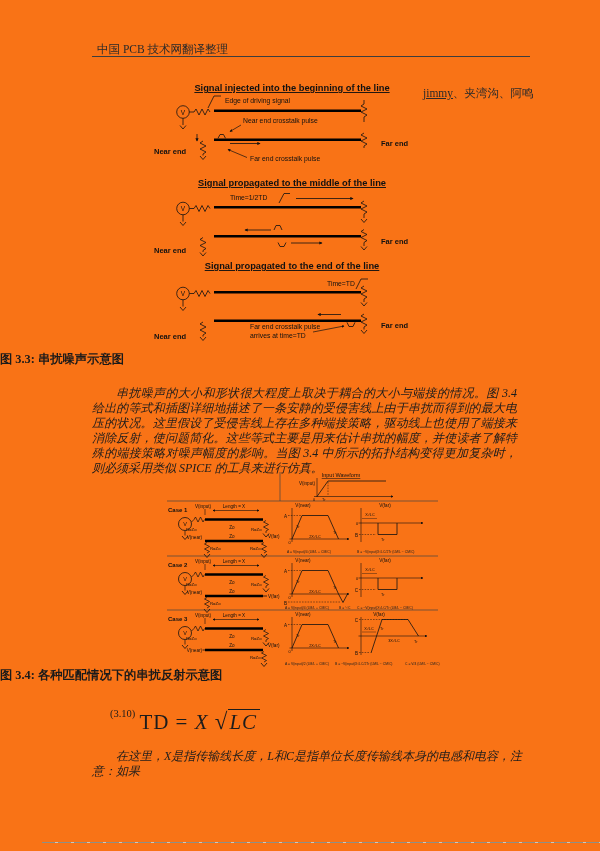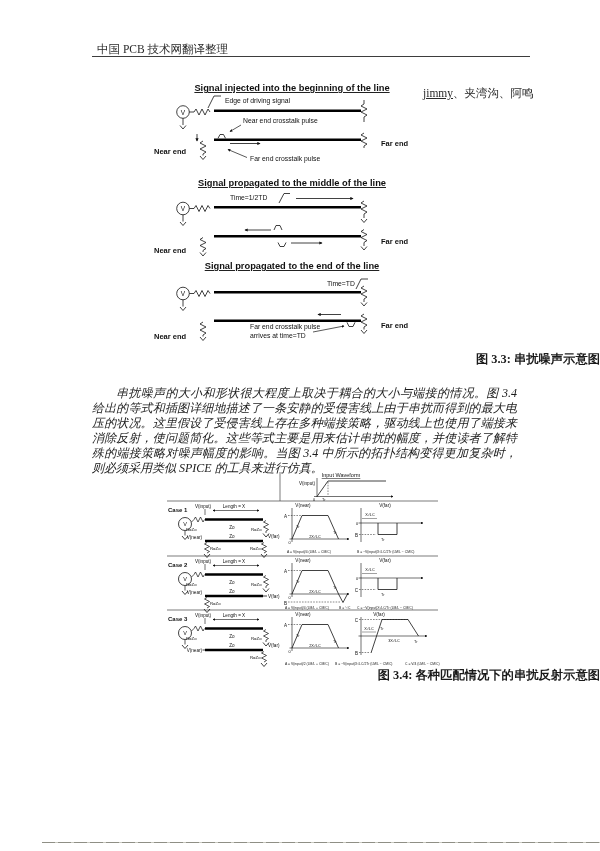--- a/index.html
+++ b/index.html
@@ -1,23 +1,23 @@
 <!DOCTYPE html>
 <html><head>
 <meta charset="utf-8">
 <style>
   html,body{margin:0;padding:0;}
   body{background:#e8e8e8;}
-  .page{position:relative;width:600px;height:851px;background:#ffffff;margin:0 auto;overflow:hidden;
+  .page{position:relative;width:600px;height:851px;background:#f97316;margin:0 auto;overflow:hidden;
         font-family:"Liberation Serif","DejaVu Serif",serif;color:#1c1c1c;}
   .abs{position:absolute;}
   .hdr{font-size:11.5px;color:#2a2a2a;white-space:nowrap;}
   .u{text-decoration:underline;}
   .hrule{height:1px;background:#3d3d3d;}
-  .caption{width:600px;text-align:right;font-weight:bold;font-size:12.3px;color:#1a1a1a;}
+  .caption{width:600px;text-align:left;font-weight:bold;font-size:12.3px;color:#1a1a1a;}
   .para{font-size:12px;line-height:15px;text-align:justify;color:#1c1c1c;font-style:italic;}
   .indent{text-indent:2em;}
   .eqwrap{white-space:nowrap;}
   .eqnum{font-size:10.5px;vertical-align:12px;color:#1c1c1c;}
   .eq{font-size:21px;letter-spacing:1px;}
   .eq .it{font-style:italic;}
   .rad{font-size:23px;font-style:normal;}
   .radi{font-style:italic;border-top:1.4px solid #1c1c1c;padding:0 3px 0 1px;}
   .frule{height:1px;background:repeating-linear-gradient(90deg,#8f8f85 0 13px,#c9c9c0 13px 16px);}
   svg{overflow:visible;}
@@ -343,17 +343,22 @@
 
       <text x="120" y="55" class="fml">A = V(input)/2 (LM/L + CM/C)</text>
       <text x="170" y="55" class="fml">B = −V(input)X√LC/2Tr (LM/L − CM/C)</text>
       <text x="240" y="55" class="fml">C = V/4 (LM/L − CM/C)</text>
     </g>
   </svg>
 
   <div class="abs caption" style="top:667px;left:0;">图 3.4: 各种匹配情况下的串扰反射示意图</div>
 
 
-
+  <div class="abs eqwrap" style="left:110px;top:708px;">
+    <span class="eqnum">(3.10)</span>
+    <span class="eq"><span>TD = </span><span class="it">X</span>&nbsp;<span class="rad">√</span><span class="radi">LC</span></span>
+  </div>
+
+  <div class="abs para indent" style="left:92px;top:749px;width:430px;">在这里，X是指传输线长度，L和C是指单位长度传输线本身的电感和电容，注意：如果</div>
 
   <div class="abs frule" style="left:42px;top:842px;width:558px;"></div>
 
 </div>
 
 </body></html>

